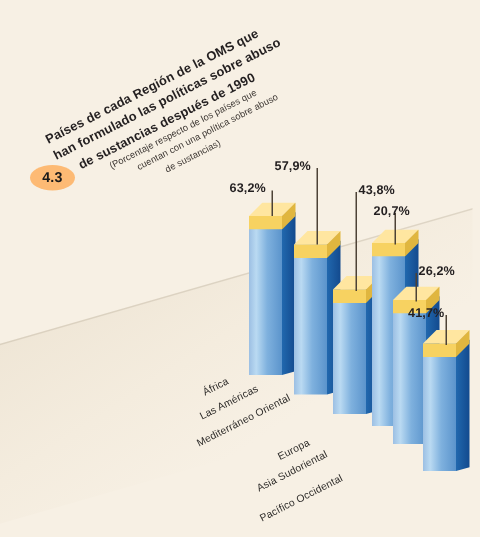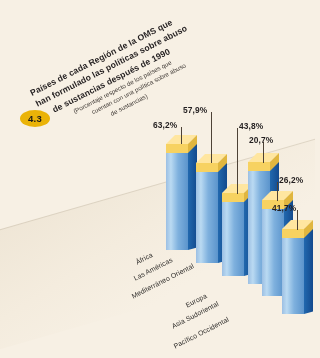--- a/index.html
+++ b/index.html
@@ -9,21 +9,21 @@
     font-family:"Liberation Sans", sans-serif;
     overflow:hidden;
     position:relative;
   }
   #stage{position:absolute;inset:0;}
 
   
   .fig-badge{
     position:absolute;left:20px;top:110px;
     width:30px;height:17px;border-radius:50%;
-    background:#eab308;
+    background:#fdba74;
     display:flex;align-items:center;justify-content:center;
     font-size:9.5px;font-weight:bold;color:#1a1a1a;
     letter-spacing:.2px;
     z-index:6;
   }
 
   
   .title-block{
     position:absolute;left:28px;top:88px;
     transform:rotate(-27deg);

